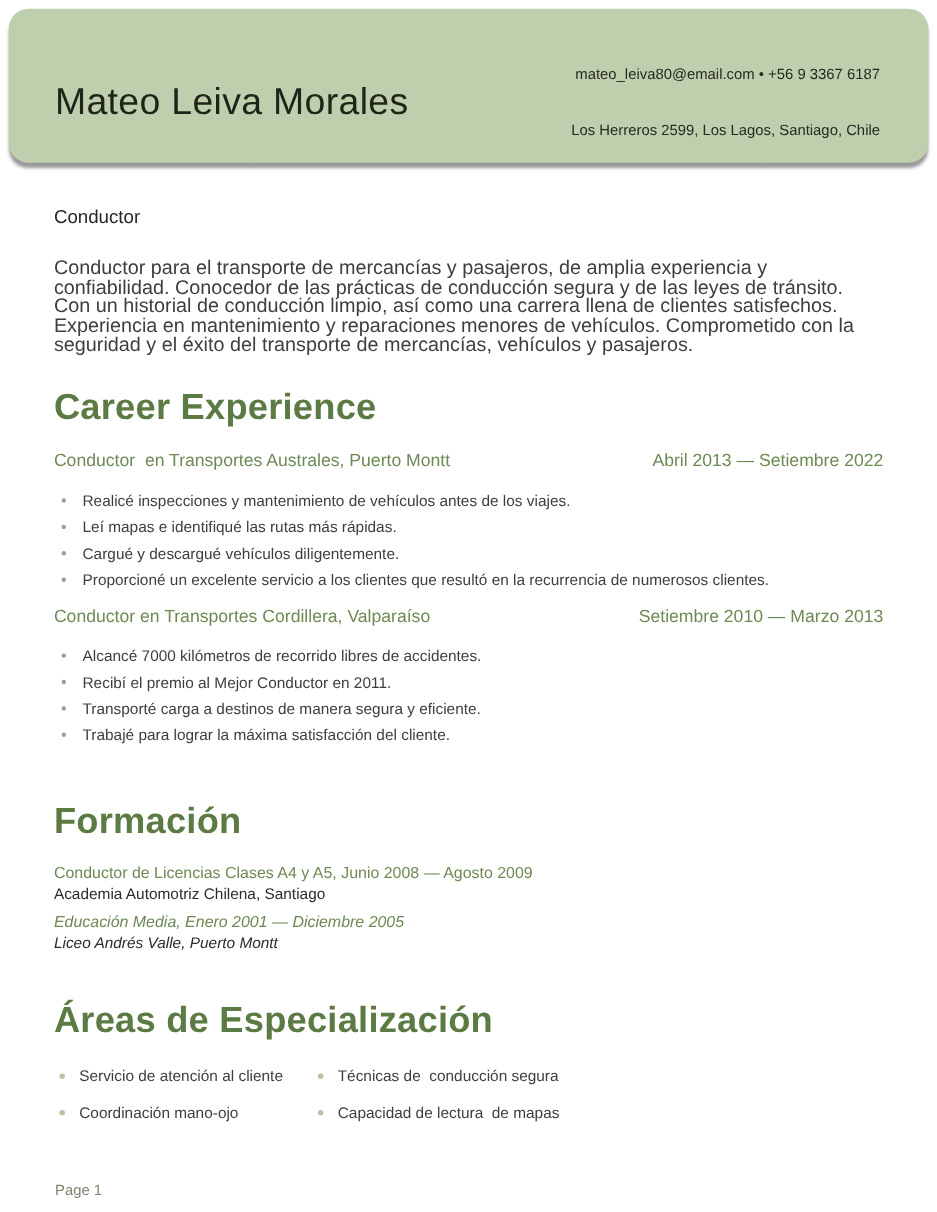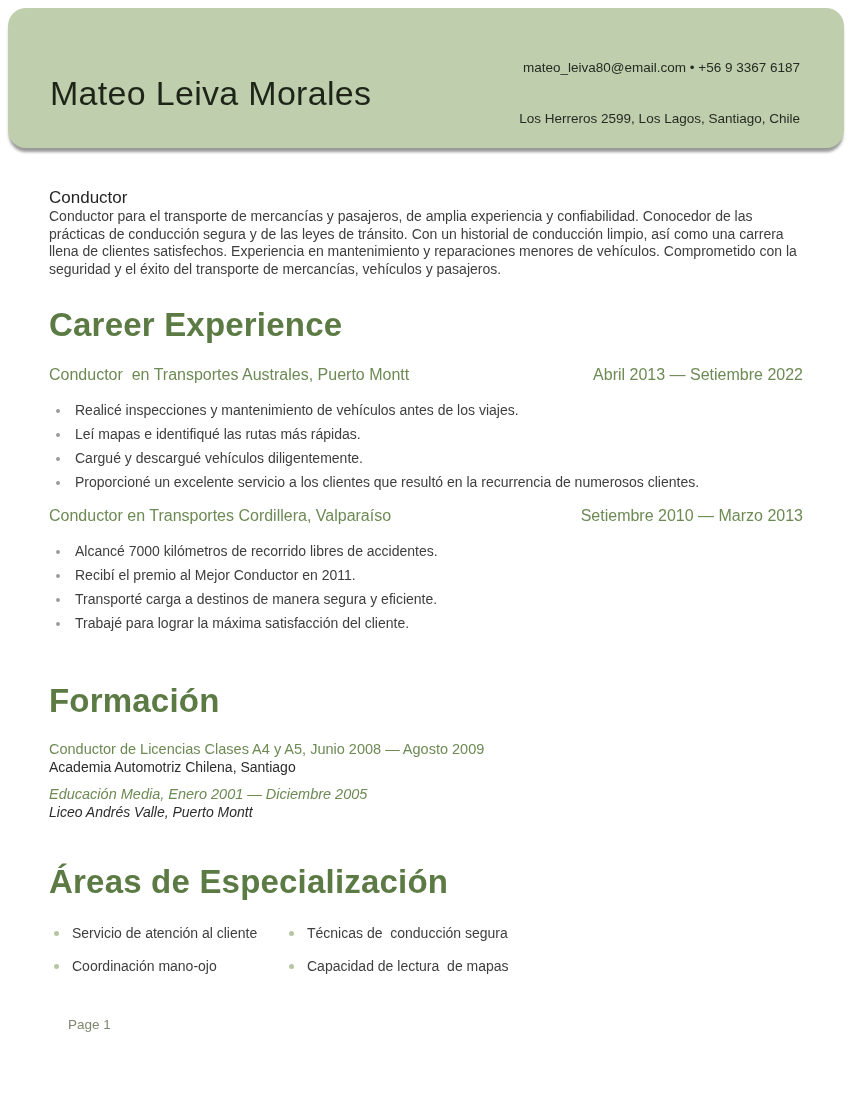--- a/index.html
+++ b/index.html
@@ -51,22 +51,22 @@
   
   .main{padding:0 49px;}
 
   .summary-title{
     margin-top:40px;
     font-size:17px;
     font-weight:500;
     color:#242424;
   }
   .summary-text{
-    margin-top:0;
-    font-size:14px;
+    margin-top:27px;
+    font-size:18px;
     line-height:17.5px;
     color:var(--text);
     white-space:pre-wrap;
   }
 
   .section-heading{
     font-size:33px;
     font-weight:700;
     color:var(--accent);
     letter-spacing:.2px;
@@ -147,22 +147,22 @@
   .skill-text{
     font-size:14px;
     line-height:17px;
     color:var(--text);
     max-width:205px;
     white-space:pre-wrap;
   }
   .skills-grid .skill-item:nth-child(5) .skill-text{max-width:175px;}
 
   .footer{
-    margin-top:42px;
-    padding-left:68px;
+    margin-top:54px;
+    padding-left:50px;
     font-size:13.5px;
     color:#7f876f;
   }
 </style>
 </head>
 <body>
 
 <div class="page">
 
   <div class="header">

